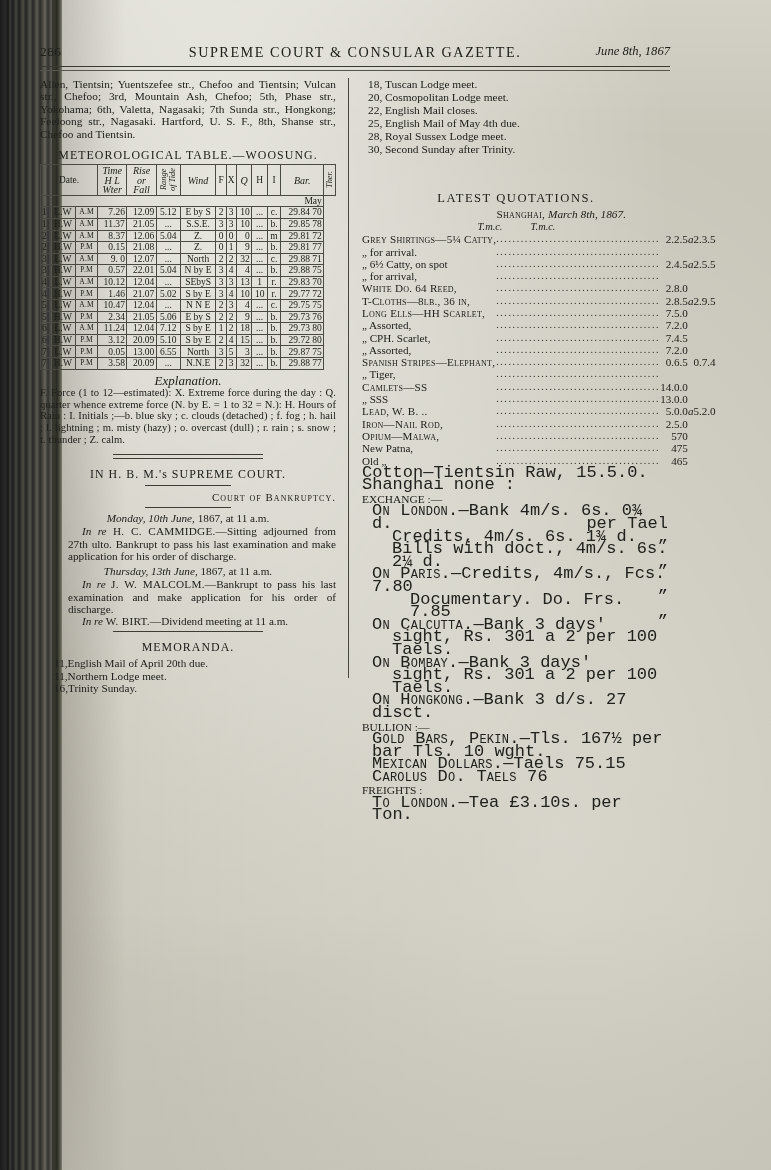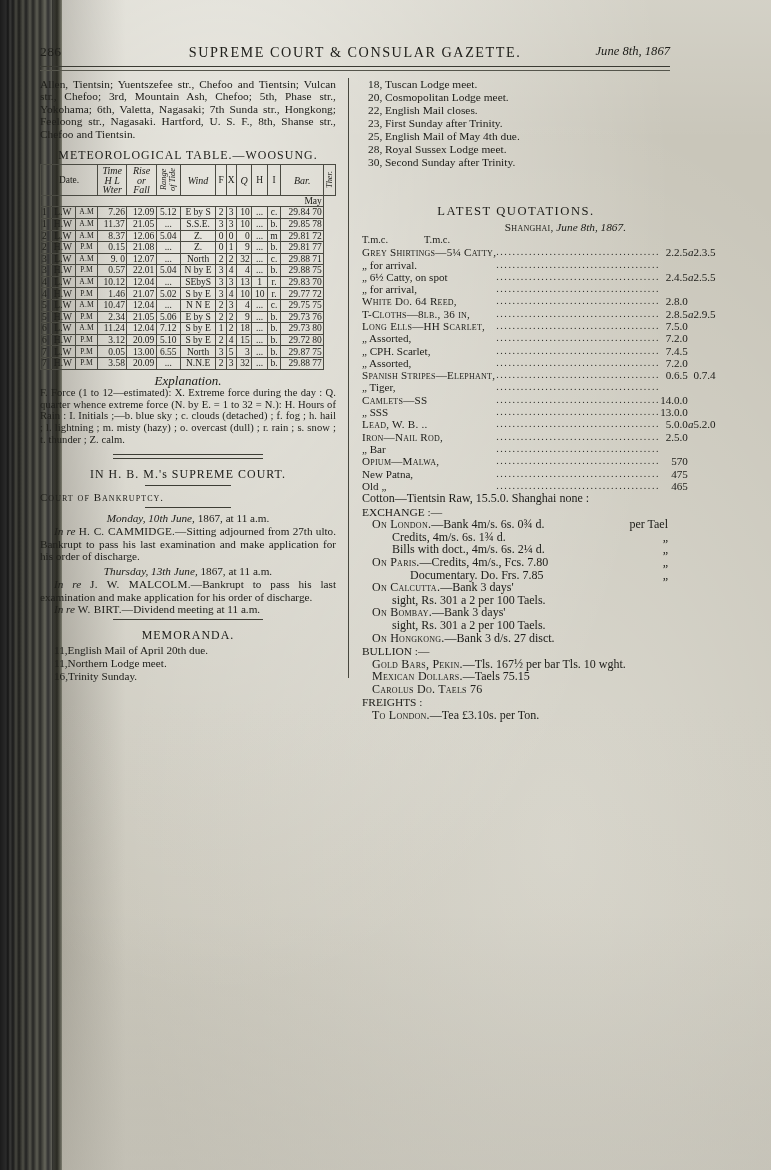--- a/index.html
+++ b/index.html
@@ -54,21 +54,21 @@
 
   p{margin:0;}
   .just{text-align:justify;text-align-last:left;letter-spacing:.05px;}
   .sc{font-variant:small-caps;letter-spacing:.25px;}
   .it{font-style:italic;}
   .b{font-weight:bold;}
 
   
   .head{text-align:center;font-size:11.9px;letter-spacing:1.05px;margin:9px 0 3px;}
   .head-lq{text-align:center;font-size:12.6px;letter-spacing:1.5px;margin:0 0 4px;}
-  .subhead{text-align:left;font-size:10.9px;letter-spacing:1.05px;
+  .subhead{text-align:right;font-size:10.9px;letter-spacing:1.05px;
     font-variant:small-caps;margin:5px 0 3px;}
   .shortrule{width:86px;height:0;border-top:1px solid #3d3d35;margin:4px auto;}
   .shortrule.w3{width:150px;}
   .dblrule{width:150px;margin:9px auto 5px;height:3px;
     border-top:1px solid #3d3d35;border-bottom:1px solid #3d3d35;}
 
   
   table.met{border-collapse:collapse;width:296px;margin-top:2px;
     font-size:9.5px;line-height:10.4px;}
   table.met td,table.met th{border:.7px solid #4a4a42;padding:0 1px;
@@ -86,49 +86,49 @@
   .monthrow td{border:none;border-left:.7px solid #4a4a42;
     border-right:.7px solid #4a4a42;text-align:left;font-size:9.5px;}
   .monthrow td:first-child{border-left:.7px solid #4a4a42;}
 
   .expl{font-size:10.6px;line-height:11.6px;margin-top:5px;}
   .expl .ct{text-align:center;font-style:italic;font-size:13px;margin-bottom:1px;}
 
   
   .court{margin-top:9px;}
   .casepar{font-size:11.2px;line-height:12.2px;text-indent:14px;
-    text-align:justify;text-align-last:left;}
+    text-align:justify;text-align-last:left;padding-left:28px;}
   .dateline{text-align:center;font-style:italic;font-size:11.2px;margin:3px 0 1px;}
   .dateline .rm{font-style:normal;}
 
   .memolist{font-size:11.2px;line-height:12.9px;padding-left:14px;}
 
   
   .callist{font-size:11.4px;line-height:13.0px;padding-left:6px;}
   .callist .d{display:inline-block;width:17px;}
 
   .shdate{text-align:right;font-size:11.3px;margin:2px 0 0;padding-right:44px;}
-  .tmc{text-align:left;font-size:10.4px;margin:0;padding-right:8px;}
+  .tmc{text-align:center;font-size:10.4px;font-style:italic;margin:0;padding-right:8px;}
   .tmc span{display:inline-block;}
   .tmc .c1{width:62px;}
   .tmc .c2{width:44px;}
 
   table.q{border-collapse:collapse;width:308px;font-size:11.1px;line-height:12.3px;}
   table.q td{padding:0;vertical-align:bottom;}
   td.qn{white-space:nowrap;}
   td.qdots{width:100%;overflow:hidden;white-space:nowrap;
     letter-spacing:1.6px;font-size:10px;color:#2a2a24;}
   td.qv{text-align:right;white-space:nowrap;padding-left:5px;width:48px;margin-left:36px;}
   td.qa{text-align:left;white-space:nowrap;padding-left:3px;width:12px;font-style:italic;}
   td.qv2{text-align:right;white-space:nowrap;padding-left:4px;width:40px;}
   .ind1{padding-left:18px;}
   .ind2{padding-left:40px;}
 
   .xhead{font-size:11.4px;margin-top:1px;}
-  .xline{font-size:12px;line-height:12.6px;position:relative;}
+  .xline{font-size:17px;line-height:12.6px;position:relative;font-family:Liberation Mono, monospace;}
   .xline .per{position:absolute;right:2px;}
   .xi1{padding-left:10px;}
   .xi2{padding-left:30px;}
   .xi3{padding-left:48px;}
   .xi4{padding-left:78px;}
 </style>
 </head>
 <body>
 
 <div class="scan">
@@ -418,31 +418,30 @@
           </div>
 
       </div>
 
       <div class="col col-r">
 
         <div class="callist" id="cal-list">
             <p><span class="d">18,</span><span>Tuscan Lodge meet.</span></p>
             <p><span class="d">20,</span><span>Cosmopolitan Lodge meet.</span></p>
             <p><span class="d">22,</span><span>English Mail closes.</span></p>
-            <p><span class="d">23,</span><span>First Sunday after Trinity.</span></p>
             <p><span class="d">25,</span><span>English Mail of May 4th due.</span></p>
             <p><span class="d">28,</span><span>Royal Sussex Lodge meet.</span></p>
             <p><span class="d">30,</span><span>Second Sunday after Trinity.</span></p>
           </div>
 
         <div class="head-lq" style="margin-top:36px;">LATEST QUOTATIONS.</div>
 
         <p class="shdate">
           <span class="sc">Shanghai,</span>
-          <span class="it">June 8th, 1867.</span>
+          <span class="it">March 8th, 1867.</span>
         </p>
         <p class="tmc">
           <span class="c1">T.m.c.</span><span class="c2">T.m.c.</span>
         </p>
 
         <table class="q">
           <tbody id="q-body">
               <tr>
                 <td class="qn"><span class="sc">Grey Shirtings—5¼ Catty,</span></td>
                 <td class="qdots"> ........................................</td>
@@ -545,27 +544,20 @@
                 <td class="qn"><span class="sc">Lead, W. B. ..</span></td>
                 <td class="qdots"> ........................................</td>
                 <td class="qv">5.0.0</td>
                 <td class="qa">a</td>
                 <td class="qv2">5.2.0</td>
               </tr>
               <tr>
                 <td class="qn"><span class="sc">Iron—Nail Rod,</span></td>
                 <td class="qdots"> ........................................</td>
                 <td class="qv">2.5.0</td>
-                <td class="qa"></td>
-                <td class="qv2"></td>
-              </tr>
-              <tr>
-                <td class="qn ind1"><span>„    Bar</span></td>
-                <td class="qdots"> ........................................</td>
-                <td class="qv"></td>
                 <td class="qa"></td>
                 <td class="qv2"></td>
               </tr>
               <tr>
                 <td class="qn"><span class="sc">Opium—Malwa,</span></td>
                 <td class="qdots"> ........................................</td>
                 <td class="qv">570</td>
                 <td class="qa"></td>
                 <td class="qv2"></td>
               </tr>

